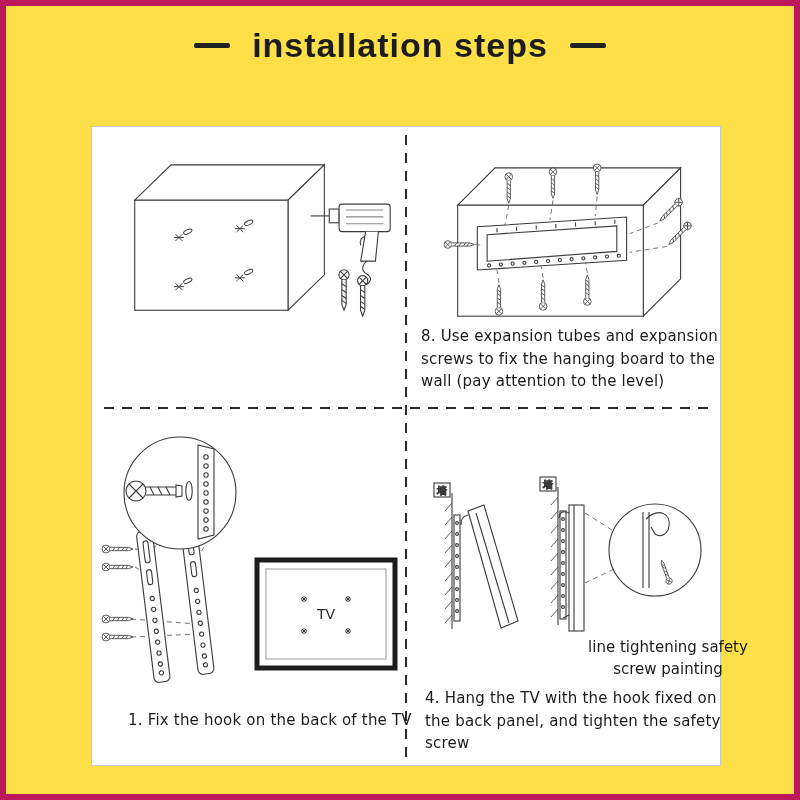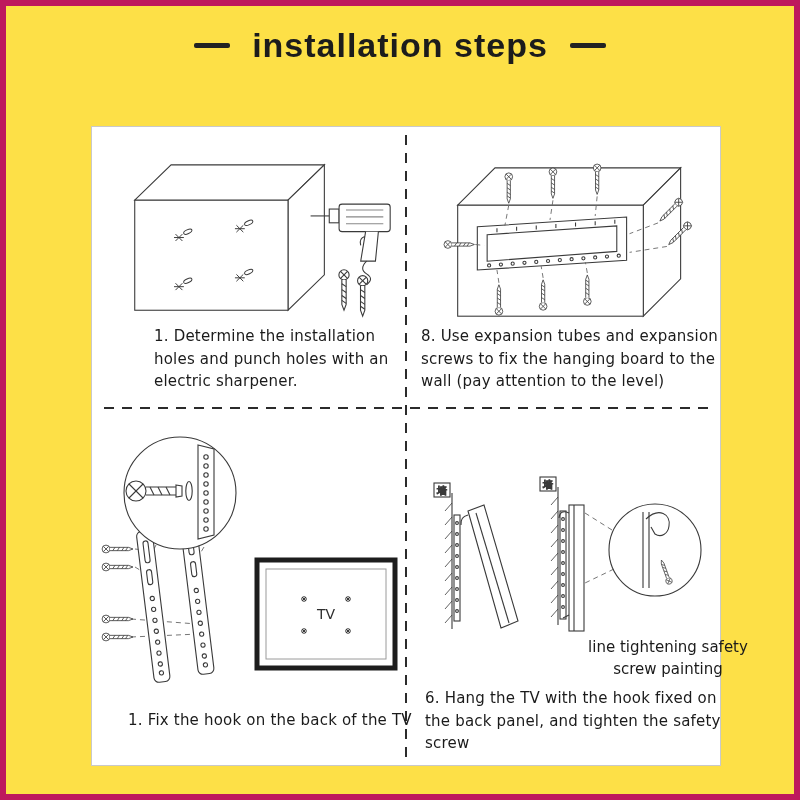--- a/index.html
+++ b/index.html
@@ -110,21 +110,20 @@
           <rect x="213" y="61" width="10" height="14"></rect>
           <rect x="223" y="56" width="52" height="28" rx="3"></rect>
           <path fill="none" opacity="0.6" d="M230,62 h38 M230,69 h38 M230,76 h38"></path>
           <path d="M250,84 L245,114 L260,114 L263,84"></path>
           <path fill="none" d="M249,89 q-6,2 -4,9"></path>
           <path fill="none" d="M251,114 q-8,8 0,13 q8,5 0,11"></path>
         </g>
         <use href="#screw" xlink:href="#screw" x="228" y="128"></use>
         <use href="#screw" xlink:href="#screw" x="247" y="134"></use>
       </svg>
-      <p class="caption" style="left:62px;top:198px;width:245px">1. Determine the installation holes and punch holes with an electric sharpener.</p>
     </section>
 
     <section class="quad q2">
       <svg class="ill" style="left:33px;top:24px" viewBox="0 0 280 190" width="275" height="187">
         <g stroke="#3a3a3a" stroke-width="1.1" fill="#fff">
           <path d="M18,55 L56,17 L245,17 L207,55 Z"></path>
           <path d="M207,55 L245,17 L245,130 L207,168 Z"></path>
           <rect x="18" y="55" width="189" height="113"></rect>
         </g>
         <g stroke="#3a3a3a" stroke-width="1.1" fill="#fff">
@@ -272,17 +271,17 @@
           <path d="M182,65 L155,48 M184,104 L155,118"></path>
         </g>
         <g stroke="#3a3a3a" stroke-width="1.1" fill="none">
           <circle cx="225" cy="85" r="46" fill="#fff"></circle>
           <path d="M213,47 L213,123 M219,47 L219,123"></path>
           <path d="M216,54 C229,42 241,49 239,61 C238,69 231,73 225,69 L221,62"></path>
           <use href="#screw" xlink:href="#screw" transform="translate(239,116) rotate(160) scale(0.62)"></use>
         </g>
       </svg>
       <p class="annotation" style="left:152px;top:212px;width:186px">line tightening safety screw painting</p>
-      <p class="caption" style="left:18px;top:278px;width:298px">6. Hang the TV with the hook fixed on the back panel, and tighten the safety screw</p>
+      <p class="caption" style="left:18px;top:278px;width:298px">4. Hang the TV with the hook fixed on the back panel, and tighten the safety screw</p>
     </section>
 
   </div>
 </div>
 
 </body></html>

